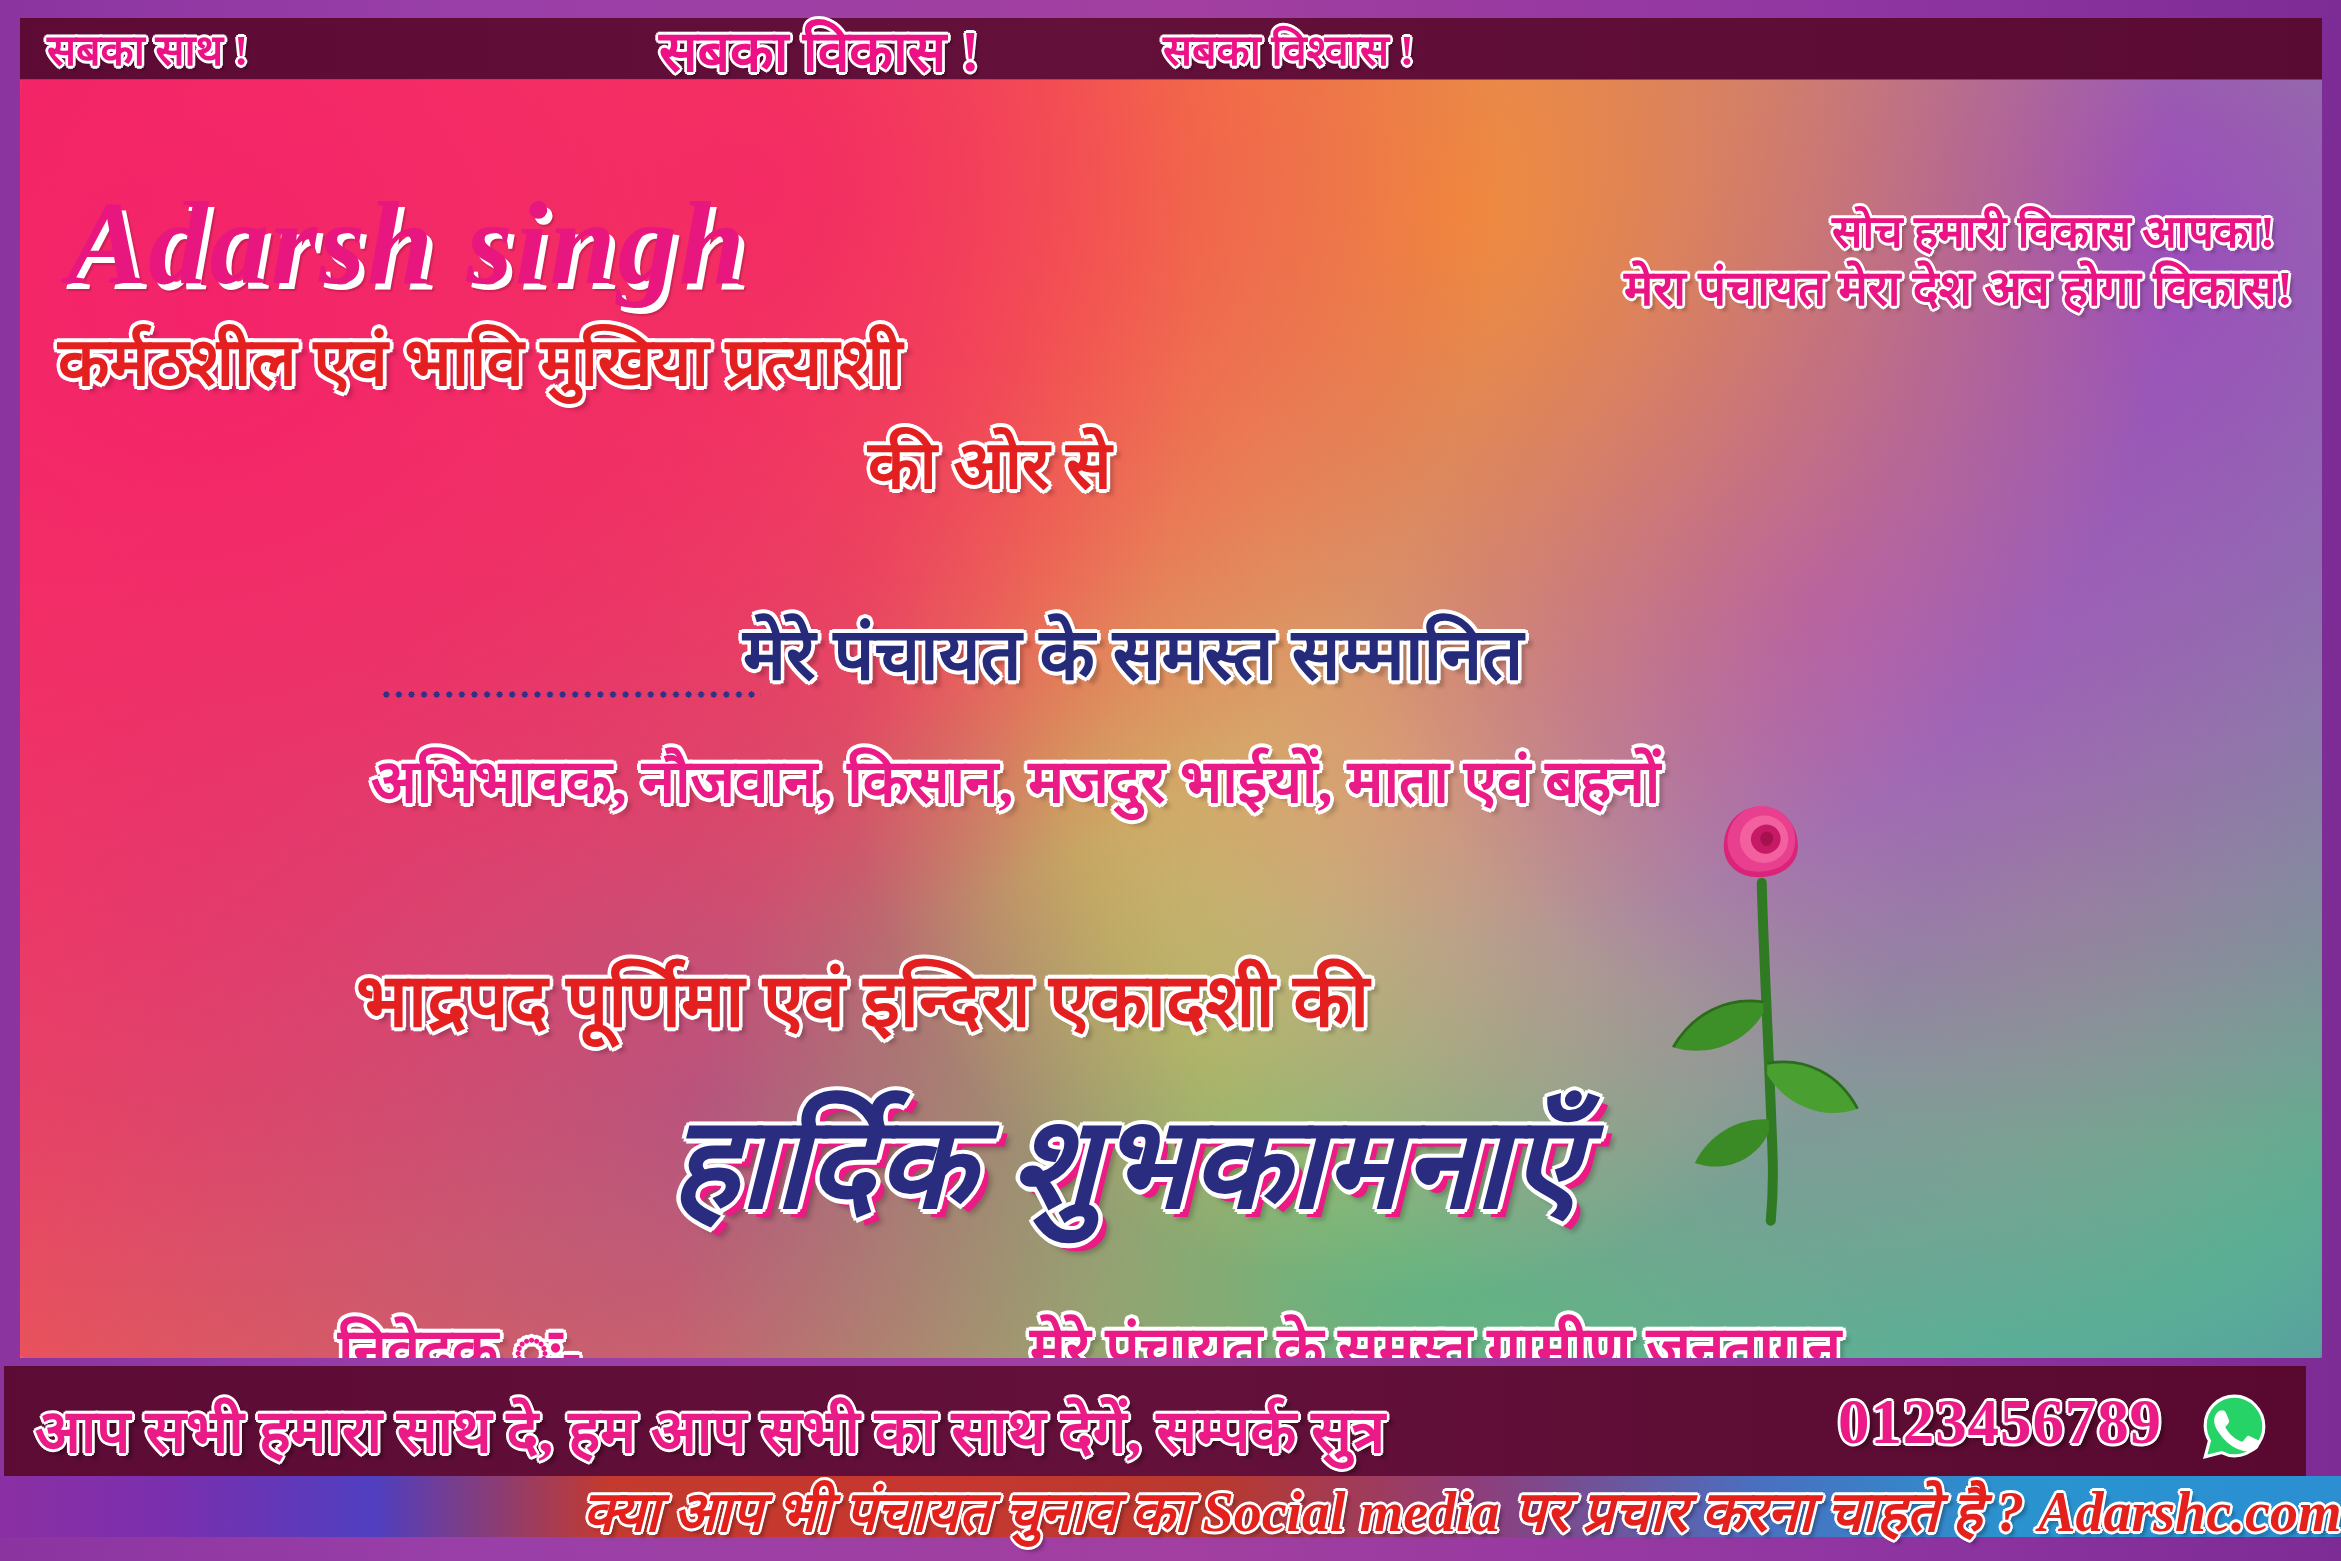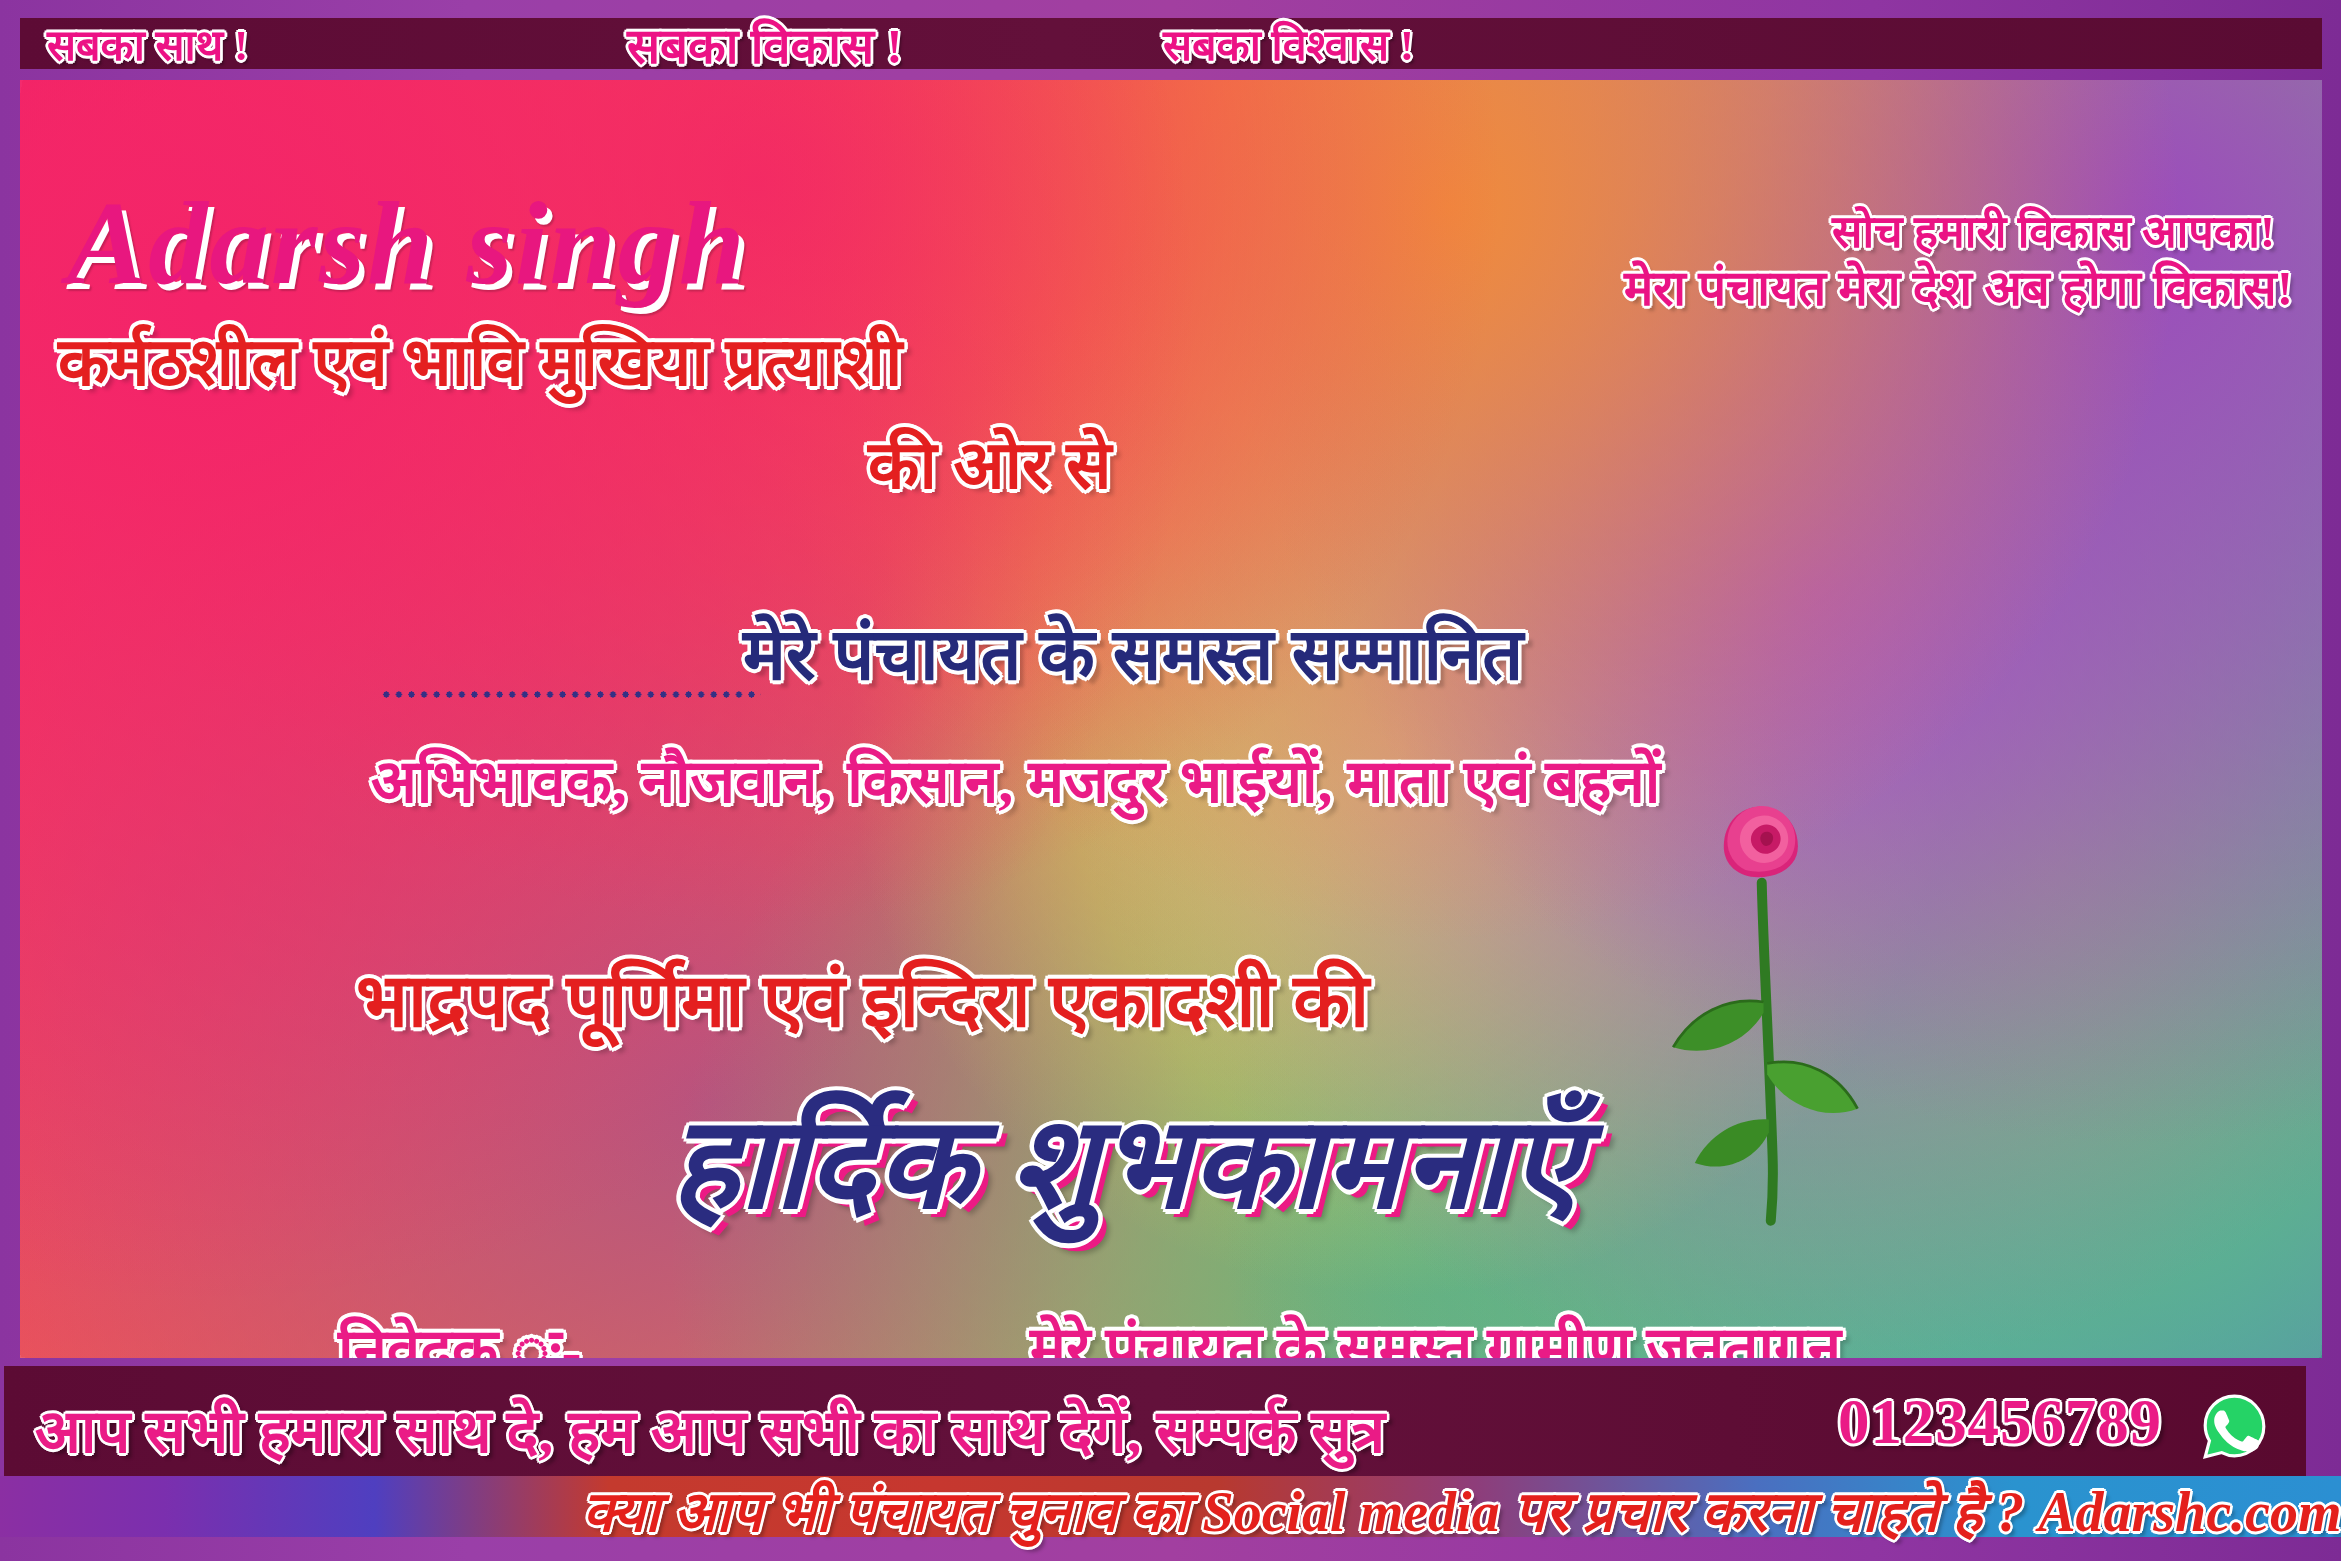--- a/index.html
+++ b/index.html
@@ -13,21 +13,21 @@
     background:#8e3aa0;
   }
 
   
   .frame-outer{ position:absolute; inset:0; background:
       linear-gradient(90deg,#8b34a0 0%, #9a3fa8 20%, #a23fa0 50%, #8f35a2 80%, #7d2b95 100%);
   }
 
   
   .topbar{
-    position:absolute; left:20px; top:18px; width:2302px; height:51px;
+    position:absolute; left:20px; top:18px; width:2302px; height:61px;
     background:linear-gradient(90deg,#5d0b35 0%, #63103a 45%, #5a0b33 100%);
     display:flex; align-items:center;
   }
   .topbar .slot{ position:absolute; white-space:nowrap; }
   .topbar .slot.s1{ left:27px; }
   .topbar .slot.s2{ left:607px; }
   .topbar .slot.s3{ left:1143px; }
 
   .hindi-pink-out{
     font-family:"Liberation Serif", serif;
@@ -211,21 +211,21 @@
 </style>
 </head>
 <body>
 
 <div id="poster">
 
   <div class="frame-outer"></div>
 
   <div class="topbar">
     <span class="slot s1 hindi-pink-out" style="font-size:43px;">सबका साथ !</span>
-    <span class="slot s2 hindi-pink-out" style="font-size:49px;">सबका विकास !</span>
+    <span class="slot s2 hindi-pink-out" style="font-size:57px;margin-left:32px;">सबका विकास !</span>
     <span class="slot s3 hindi-pink-out" style="font-size:43px;">सबका विश्वास !</span>
   </div>
 
   <div class="panel">
     <div class="facets"></div>
     <div class="facets2"></div>
 
     <div class="layer">
 
       <div class="tx name-en">Adarsh singh</div>

